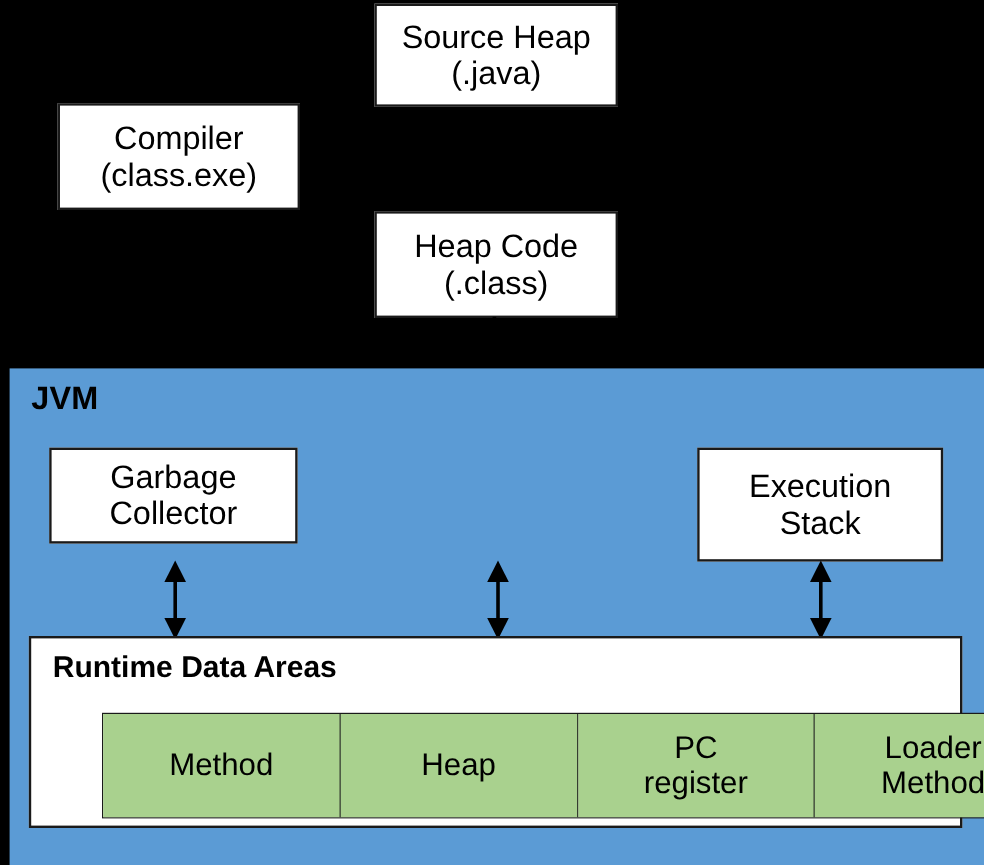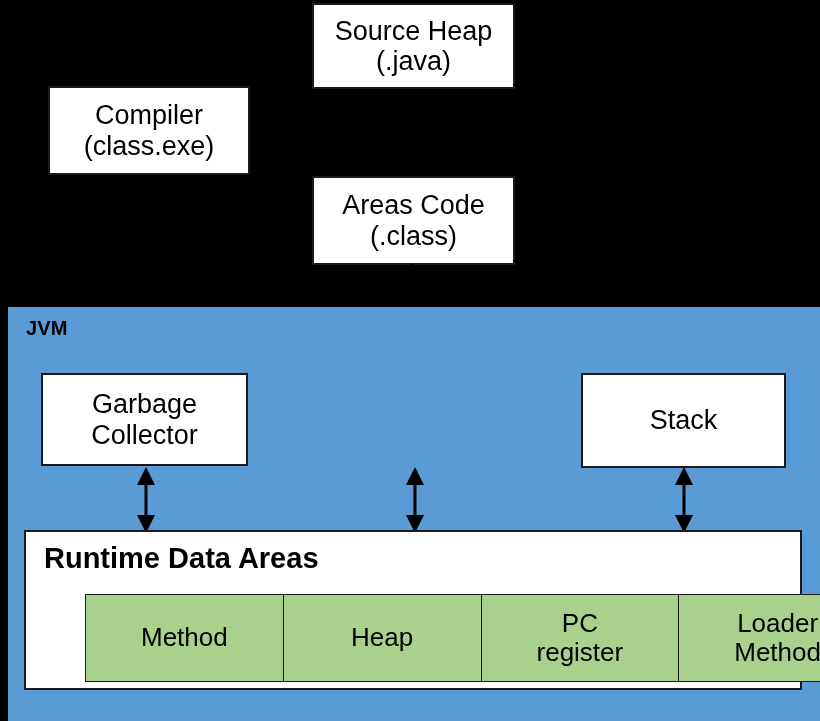--- a/index.html
+++ b/index.html
@@ -23,21 +23,21 @@
     top: 307px;
     width: 812px;
     height: 414px;
     background: #5B9BD5;
     box-sizing: border-box;
   }
   .jvm-title {
     position: absolute;
     left: 18px;
     top: 10px;
-    font-size: 20px;
+    font-size: 27px;
     font-weight: bold;
     color: #000000;
     letter-spacing: 0.2px;
     white-space: nowrap;
   }
 
   
   .node {
     position: absolute;
     background: #FFFFFF;
@@ -54,40 +54,40 @@
     white-space: nowrap;
   }
   .node .l1, .node .l2 { display: block; }
 
   
   #box-source-code { left: 312px; top: 3px;  width: 203px; height: 86px; }
   #box-compiler    { left: 48px;  top: 86px; width: 202px; height: 89px; }
   #box-byte-code   { left: 312px; top: 176px;width: 203px; height: 89px; }
 
   
-  #box-garbage-collector { left: 33px;  top: 66px; width: 207px; height: 93px; }
+  #box-garbage-collector { left: 33px;  top: 66px; width: 207px; height: 80px; }
   #box-class-loader      { left: 304px; top: 66px; width: 205px; height: 95px; }
   #box-execution-engine  { left: 573px; top: 66px; width: 205px; height: 95px; }
 
   
   .runtime-panel {
     position: absolute;
     left: 16px;
     top: 223px;
     width: 778px;
     height: 160px;
     background: #FFFFFF;
     border: 2px solid #1a1a1a;
     box-sizing: border-box;
   }
   .runtime-title {
     position: absolute;
     left: 18px;
     top: 10px;
-    font-size: 29px;
+    font-size: 25px;
     font-weight: bold;
     color: #000000;
     white-space: nowrap;
   }
   .memory-row {
     position: absolute;
     left: 32px;
     top: 62px;
     width: 792px;
     height: 88px;
@@ -139,40 +139,41 @@
     <span class="l1">Source Heap</span>
     <span class="l2">(.java)</span>
   </div>
 
   <div class="node" id="box-compiler">
     <span class="l1">Compiler</span>
     <span class="l2">(class.exe)</span>
   </div>
 
   <div class="node" id="box-byte-code">
-    <span class="l1">Areas Code</span>
+    <span class="l1">Heap Code</span>
     <span class="l2">(.class)</span>
   </div>
 
   <svg class="connector" style="left:392px; top:264px; width:40px; height:112px;" viewBox="0 0 40 112">
     <line x1="20" y1="0" x2="20" y2="96"></line>
     <polygon points="20,110 11,92 29,92"></polygon>
   </svg>
 
   <div class="jvm-panel">
 
     <div class="jvm-title">JVM</div>
 
     <div class="node" id="box-garbage-collector">
       <span class="l1">Garbage</span>
       <span class="l2">Collector</span>
     </div>
 
 
     <div class="node" id="box-execution-engine">
+      <span class="l1">Execution</span>
       <span class="l2">Stack</span>
     </div>
 
     <svg class="connector" style="left:118px; top:160px; width:40px; height:66px;" viewBox="0 0 40 66">
       <line x1="20" y1="12" x2="20" y2="54"></line>
       <polygon points="20,0 11,18 29,18"></polygon>
       <polygon points="20,66 11,48 29,48"></polygon>
     </svg>
 
     <svg class="connector" style="left:387px; top:160px; width:40px; height:66px;" viewBox="0 0 40 66">

